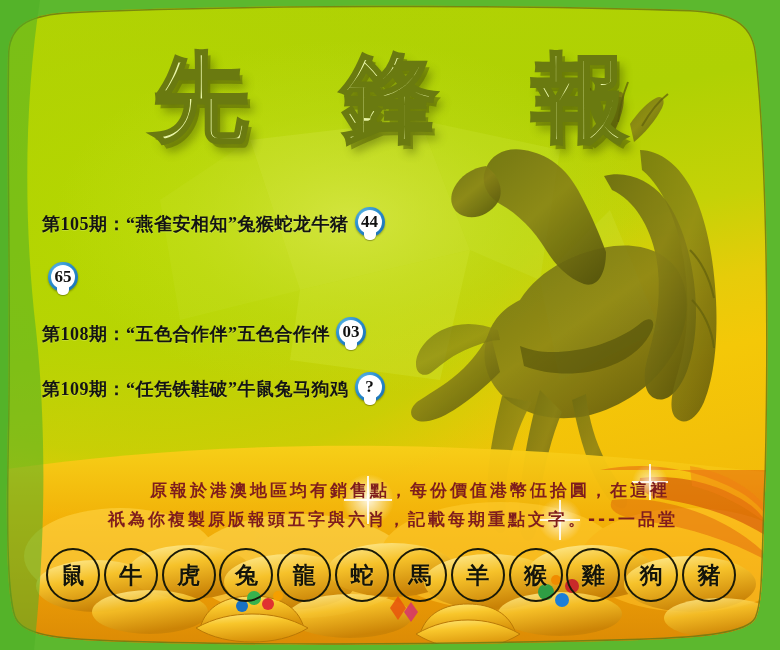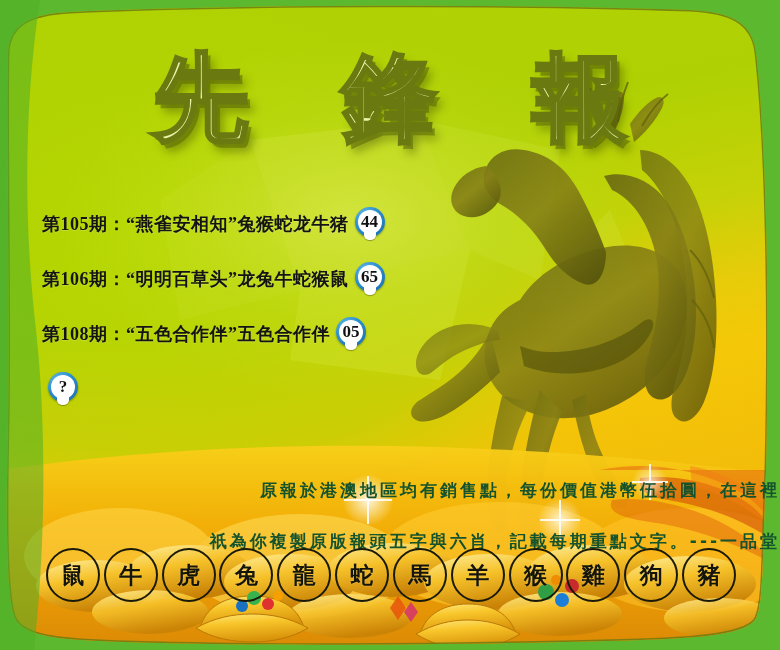--- a/index.html
+++ b/index.html
@@ -84,28 +84,27 @@
   }
 
   
   .footer{
     position:absolute;left:0;top:476px;width:780px;text-align:center;
   }
   .fline{
     font-family:"DejaVu Sans","Liberation Sans",sans-serif;
     font-weight:bold;
     font-size:17px;
-    color:#14532d;
+    color:#7f1d1d;
     letter-spacing:3px;
     line-height:29px;
     white-space:nowrap;
-    text-align:right;
   }
   .fline.l1{padding-left:40px;}
-  .fline.l2{padding-left:6px;margin-top:22px;}
+  .fline.l2{padding-left:6px;}
 
   
   .zodiac{
     position:absolute;left:46px;top:548px;width:690px;
     display:flex;justify-content:space-between;align-items:center;
   }
   .zcircle{
     width:50px;height:50px;border-radius:50%;
     border:2px solid #1a1a08;
     display:flex;align-items:center;justify-content:center;
@@ -365,43 +364,43 @@
         <span class="ball">
           <span class="body"></span>
           <span class="tail"></span>
           <span class="inner">
             <span class="num">44</span>
           </span>
         </span>
       </div>
 
       <div class="row">
-        <span class="row-text"><span class="hd">第106期：</span><span class="qt">“明明百草头”</span><span class="zd">龙兔牛蛇猴鼠</span></span>
         <span class="ball">
           <span class="body"></span>
           <span class="tail"></span>
           <span class="inner">
             <span class="num">65</span>
           </span>
         </span>
       </div>
 
 
       <div class="row">
         <span class="row-text"><span class="hd">第108期：</span><span class="qt">“五色合作伴”</span><span class="zd">五色合作伴</span></span>
         <span class="ball">
           <span class="body"></span>
           <span class="tail"></span>
           <span class="inner">
-            <span class="num">05</span>
+            <span class="num">03</span>
           </span>
         </span>
       </div>
 
       <div class="row">
+        <span class="row-text"><span class="hd">第109期：</span><span class="qt">“任凭铁鞋破”</span><span class="zd">牛鼠兔马狗鸡</span></span>
         <span class="ball">
           <span class="body"></span>
           <span class="tail"></span>
           <span class="inner">
             <span class="num">?</span>
           </span>
         </span>
       </div>
 
     </div>

